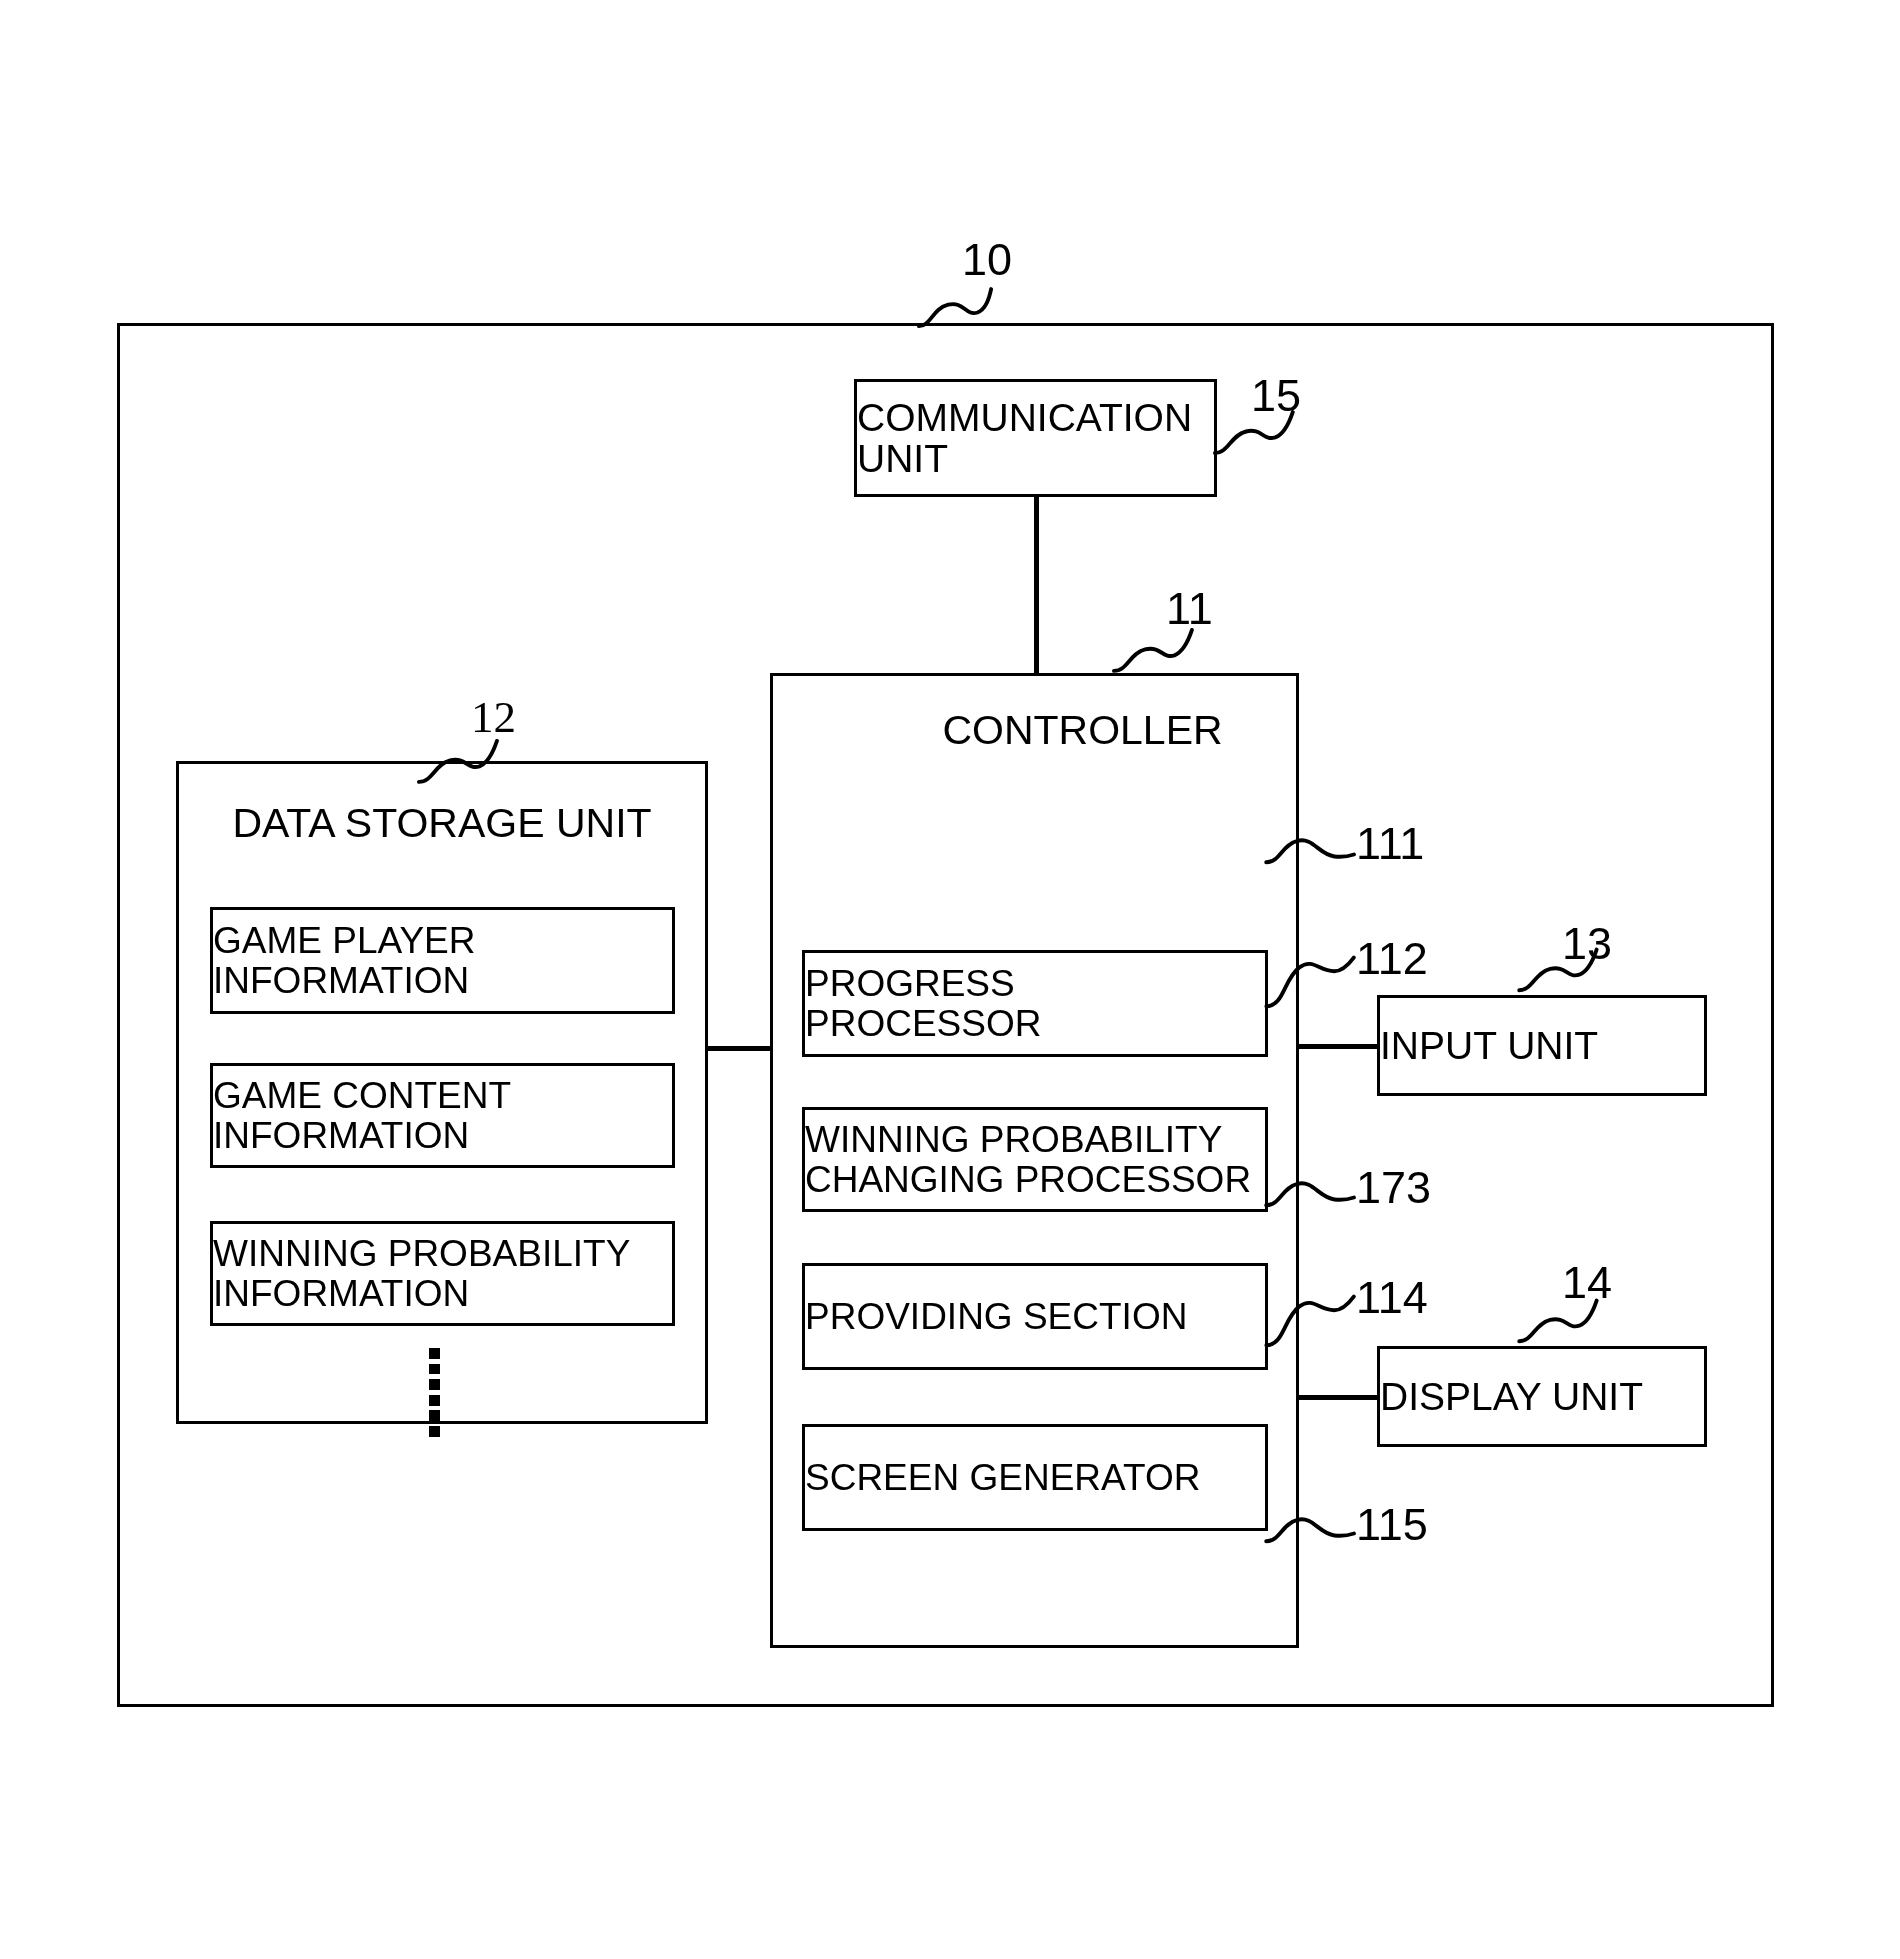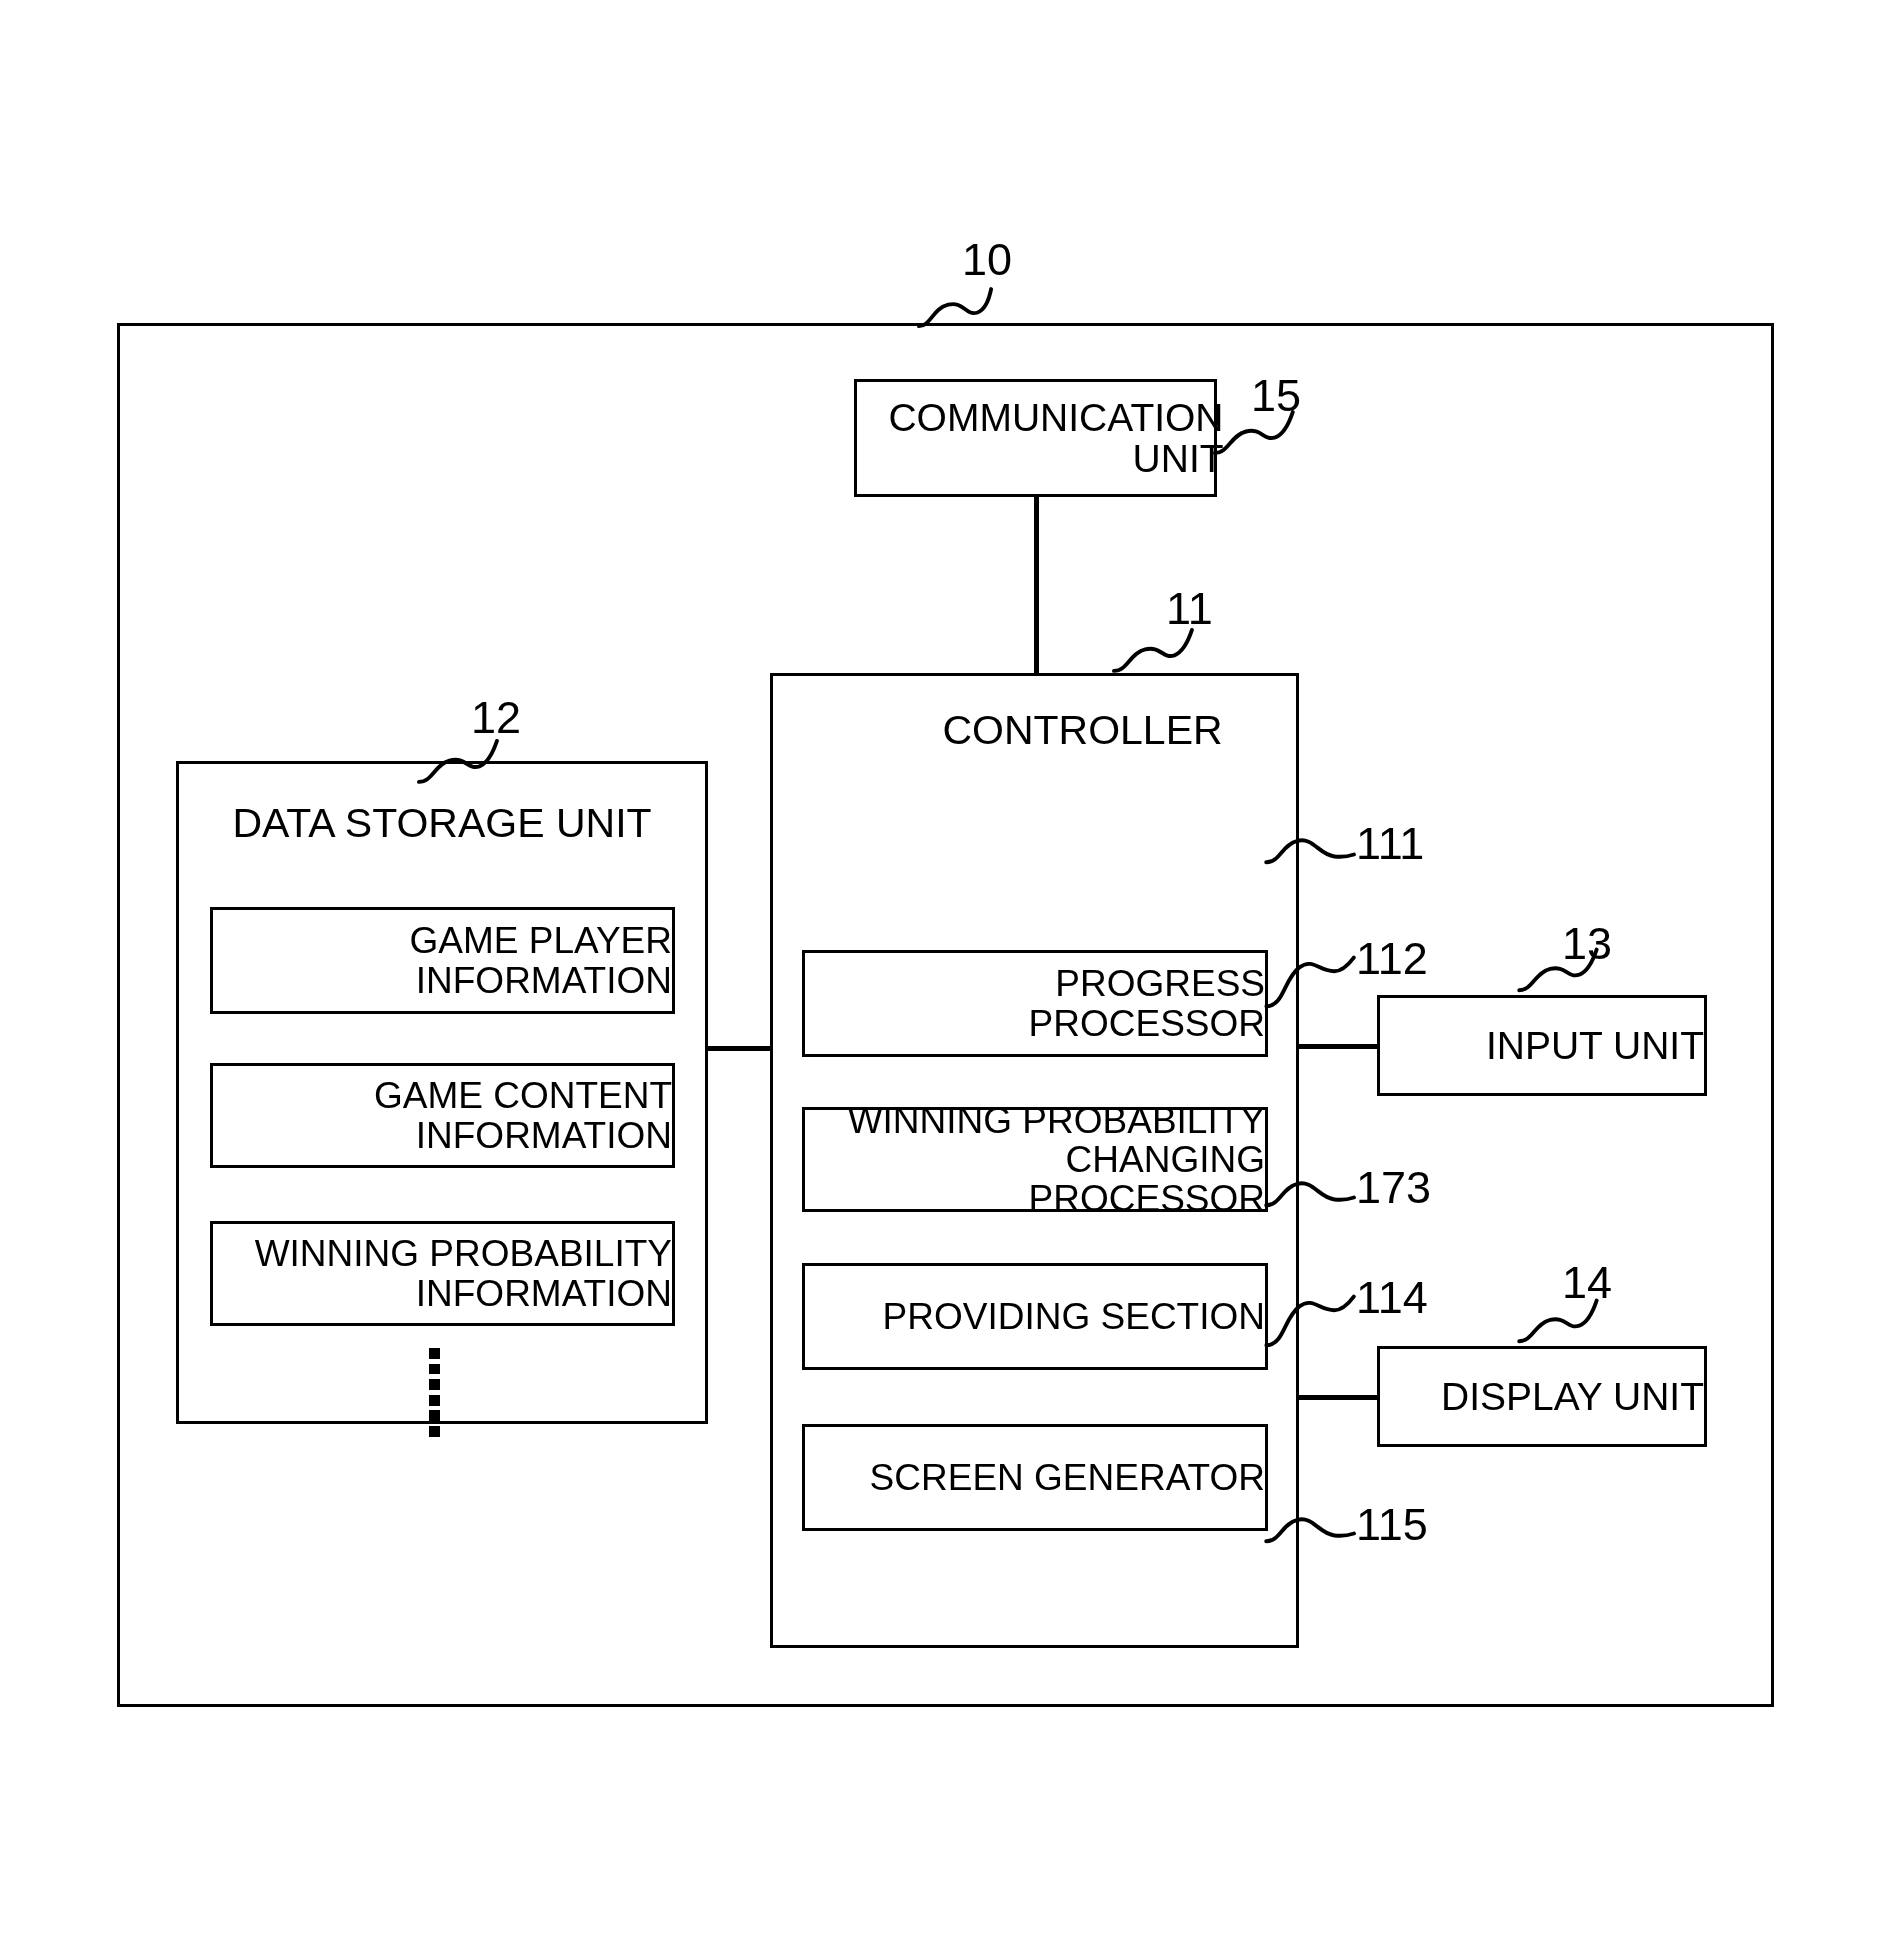--- a/index.html
+++ b/index.html
@@ -49,23 +49,22 @@
     background: transparent;
     display: flex;
     align-items: center;
     justify-content: center;
     text-align: center;
     line-height: 1.06;
   }
   .box-label {
     display: block;
     width: 100%;
-    text-align: right;
+    text-align: left;
     white-space: pre-line;
-    margin-left: 41px;
   }
 
   
   #system-box {
     left: 117px;
     top: 323px;
     width: 1657px;
     height: 1384px;
   }
 
@@ -173,21 +172,21 @@
   
   .ref {
     position: absolute;
     font-size: 45px;
     line-height: 1;
     white-space: nowrap;
   }
   #ref-10  { left: 962px;  top: 237px; }
   #ref-15  { left: 1251px; top: 373px; }
   #ref-11  { left: 1166px; top: 586px; }
-  #ref-12  { left: 471px;  top: 695px; }
+  #ref-12  { left: 471px;  top: 695px; font-family: Liberation Serif, serif; }
   #ref-13  { left: 1562px; top: 909px; margin-top: 12px; }
   #ref-14  { left: 1562px; top: 1260px; }
   #ref-111 { left: 1356px; top: 821px; }
   #ref-112 { left: 1356px; top: 936px; }
   #ref-113 { left: 1356px; top: 1165px; }
   #ref-114 { left: 1356px; top: 1275px; }
   #ref-115 { left: 1356px; top: 1502px; }
 
   
   .leader {

